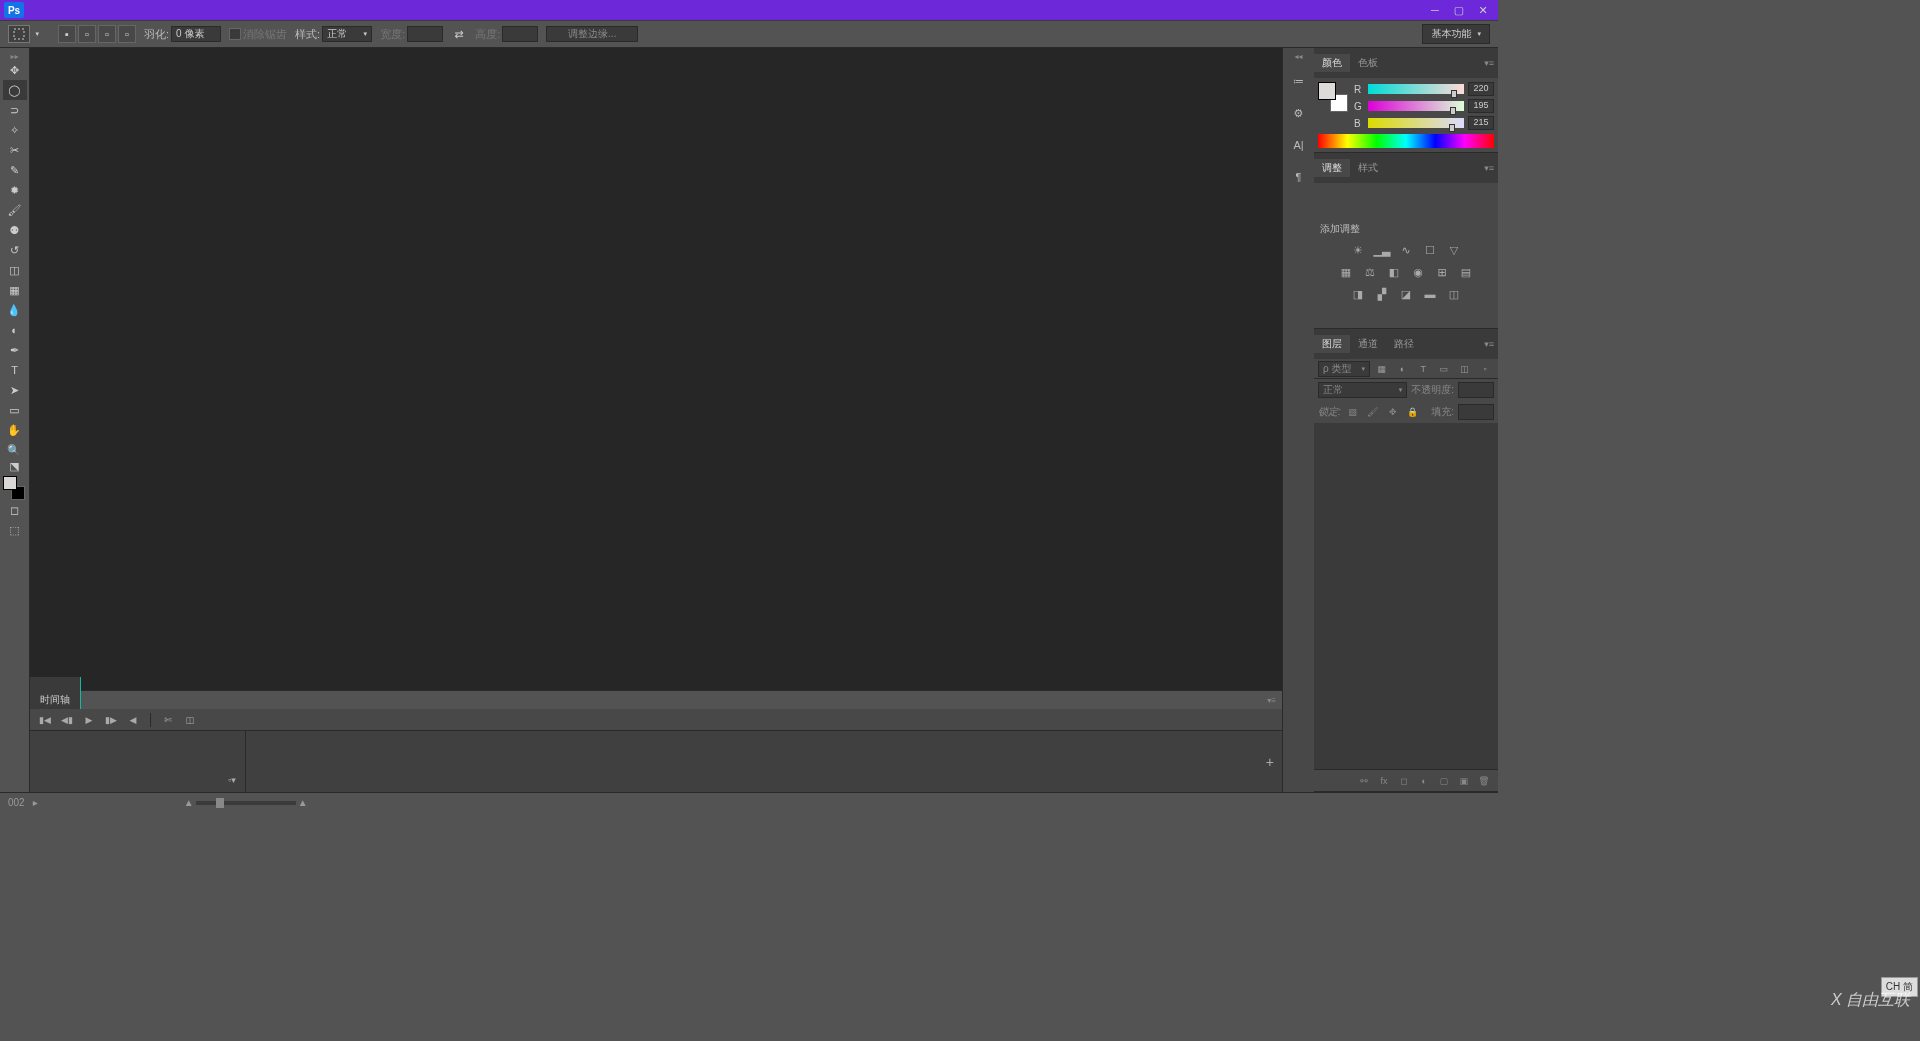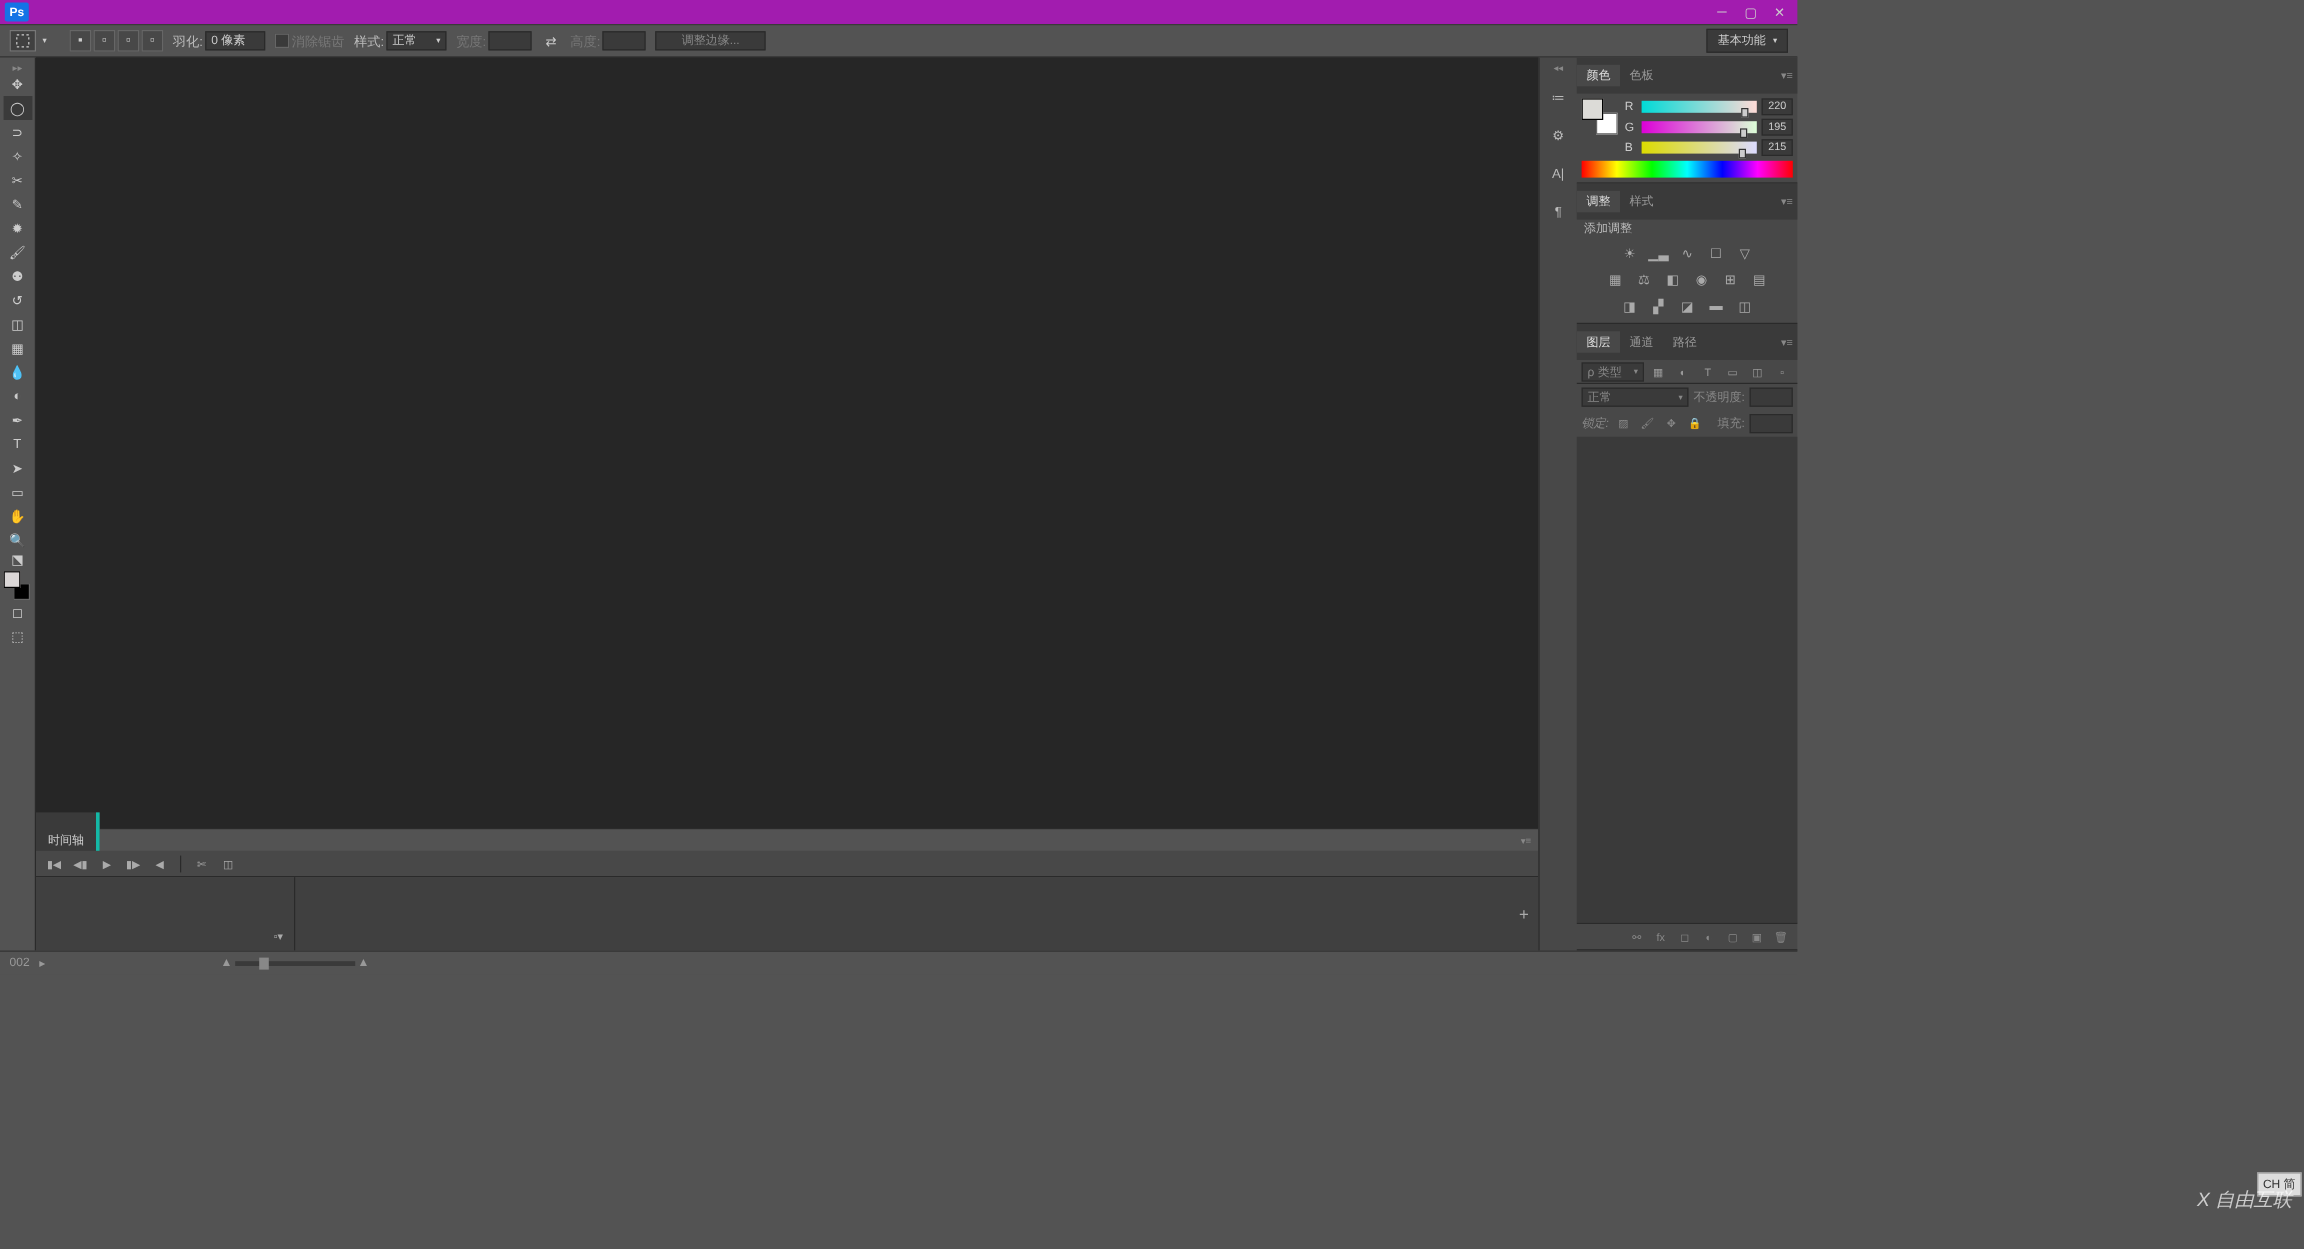--- a/index.html
+++ b/index.html
@@ -1,19 +1,19 @@
 <!DOCTYPE html>
 <html><head>
 <meta charset="utf-8">
 <style>
 * { margin: 0; padding: 0; box-sizing: border-box; font-family: "Microsoft YaHei", sans-serif; }
 body { background: #535353; color: #ccc; font-size: 11px; overflow: hidden; width: 1498px; height: 812px; }
 
 
-.titlebar { height: 20px; background: #a21caf; display: flex; align-items: center; padding: 0 4px; text-align: right; }
+.titlebar { height: 20px; background: #6d28d9; display: flex; align-items: center; padding: 0 4px; text-align: right; }
 .ps-logo { width: 20px; height: 16px; background: #1473e6; color: #fff; font-weight: bold; font-size: 10px; display: flex; align-items: center; justify-content: center; border-radius: 2px; margin-right: 8px; }
 .menu-items { display: flex; gap: 4px; }
 .menu-item { padding: 2px 6px; cursor: pointer; }
 .win-controls { margin-left: auto; display: flex; gap: 2px; }
 .win-btn { width: 22px; height: 16px; display: flex; align-items: center; justify-content: center; cursor: pointer; }
 
 
 .options-bar { height: 28px; background: #535353; border-top: 1px solid #3a3a3a; border-bottom: 1px solid #2a2a2a; display: flex; align-items: center; padding: 0 8px; gap: 8px; }
 .opt-tool-icon { width: 22px; height: 18px; border: 1px solid #777; background: #404040; display: flex; align-items: center; justify-content: center; position: relative; }
 .opt-tool-icon::after { content: '▾'; font-size: 7px; position: absolute; right: -10px; }
@@ -41,21 +41,21 @@
 .fg-color { position: absolute; width: 14px; height: 14px; background: #dbd7d7; border: 1px solid #000; top: 0; left: 0; z-index: 2; }
 .bg-color { position: absolute; width: 14px; height: 14px; background: #000; border: 1px solid #666; bottom: 0; right: 2px; }
 
 
 .canvas-area { flex: 1; background: #262626; display: flex; flex-direction: column; }
 .canvas-main { flex: 1; background: #262626; }
 
 
 .timeline { height: 102px; background: #535353; border-top: 1px solid #2a2a2a; display: flex; flex-direction: column; }
 .timeline-tab { height: 18px; display: flex; align-items: center; }
-.timeline-tab-label { background: #3a3a3a; padding: 16px 10px; font-size: 10px; border-right: 3px solid #14b8a6; }
+.timeline-tab-label { background: #3a3a3a; padding: 16px 10px; font-size: 10px; border-right: 1px solid #14b8a6; }
 .timeline-tab-collapse { margin-left: auto; padding: 0 6px; font-size: 8px; color: #888; }
 .timeline-controls { height: 22px; background: #484848; display: flex; align-items: center; gap: 4px; padding: 0 6px; border-bottom: 1px solid #2a2a2a; }
 .tl-btn { width: 18px; height: 16px; display: flex; align-items: center; justify-content: center; color: #aaa; font-size: 9px; cursor: pointer; }
 .tl-sep { width: 1px; height: 14px; background: #2a2a2a; margin: 0 4px; }
 .timeline-track { flex: 1; background: #404040; display: flex; }
 .timeline-left { width: 216px; border-right: 1px solid #2a2a2a; display: flex; align-items: flex-end; justify-content: flex-end; padding: 4px; }
 .timeline-right { flex: 1; position: relative; }
 .timeline-add { position: absolute; right: 8px; top: 50%; transform: translateY(-50%); font-size: 14px; color: #aaa; }
 
 
@@ -87,21 +87,21 @@
 .slider-label { width: 10px; font-size: 10px; }
 .slider-track { flex: 1; height: 10px; position: relative; }
 .slider-r { background: linear-gradient(to right, #00dbd7, #ffdbd7); }
 .slider-g { background: linear-gradient(to right, #dc00d7, #dcffd7); }
 .slider-b { background: linear-gradient(to right, #dcdb00, #dcdbff); }
 .slider-handle { position: absolute; width: 6px; height: 8px; background: #ccc; bottom: -4px; border: 1px solid #333; }
 .slider-val { width: 26px; height: 14px; background: #3a3a3a; border: 1px solid #2a2a2a; font-size: 9px; text-align: center; }
 .color-ramp { height: 14px; background: linear-gradient(to right, red, yellow, lime, cyan, blue, magenta, red); margin: 0 4px 4px; }
 
 
-.adj-panel { padding: 0 6px; }
+.adj-panel { padding: 20px 6px; margin-top: 19px; }
 .adj-label { font-size: 10px; color: #bbb; margin-bottom: 6px; }
 .adj-row { display: flex; gap: 6px; justify-content: center; margin-bottom: 6px; }
 .adj-icon { width: 18px; height: 16px; display: flex; align-items: center; justify-content: center; color: #aaa; font-size: 11px; cursor: pointer; }
 
 
 .layers-panel { flex: 1; display: flex; flex-direction: column; }
 .layers-filter { height: 20px; display: flex; align-items: center; gap: 3px; padding: 0 4px; border-bottom: 1px solid #2a2a2a; }
 .filter-btn { width: 18px; height: 16px; display: flex; align-items: center; justify-content: center; font-size: 9px; color: #999; }
 .layers-blend { height: 22px; display: flex; align-items: center; gap: 4px; padding: 0 4px; }
 .blend-select { flex: 1; height: 16px; background: #3a3a3a; border: 1px solid #2a2a2a; font-size: 10px; padding: 0 4px; display: flex; align-items: center; justify-content: space-between; color: #888; }

